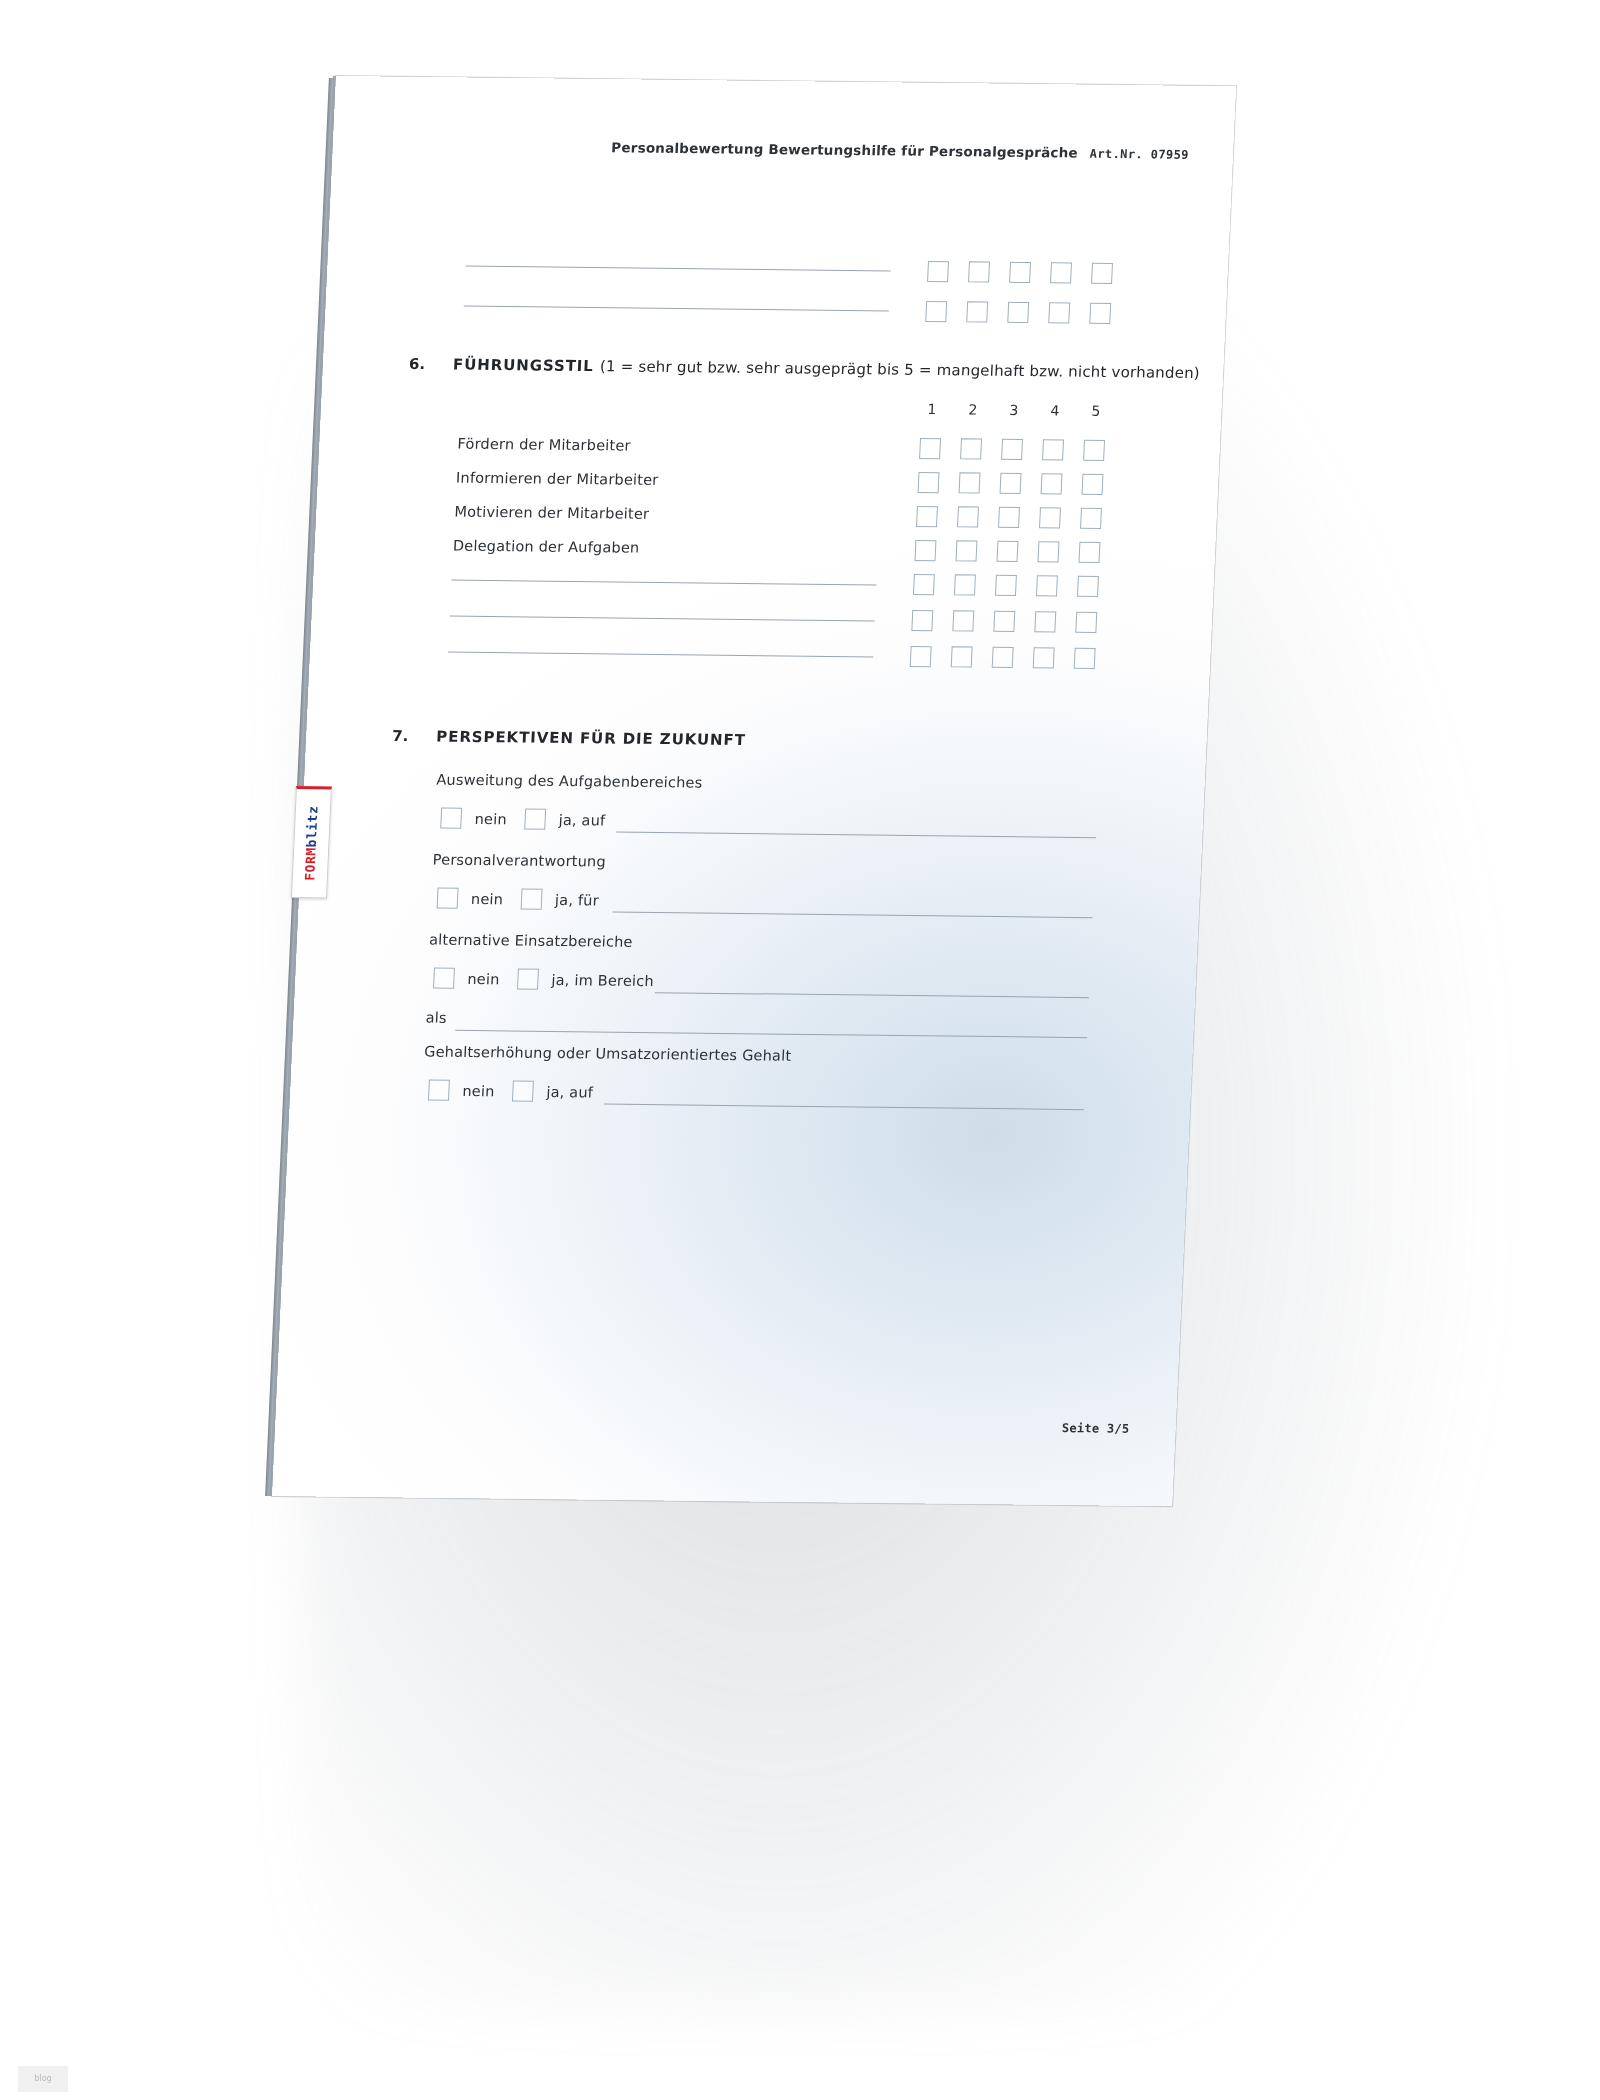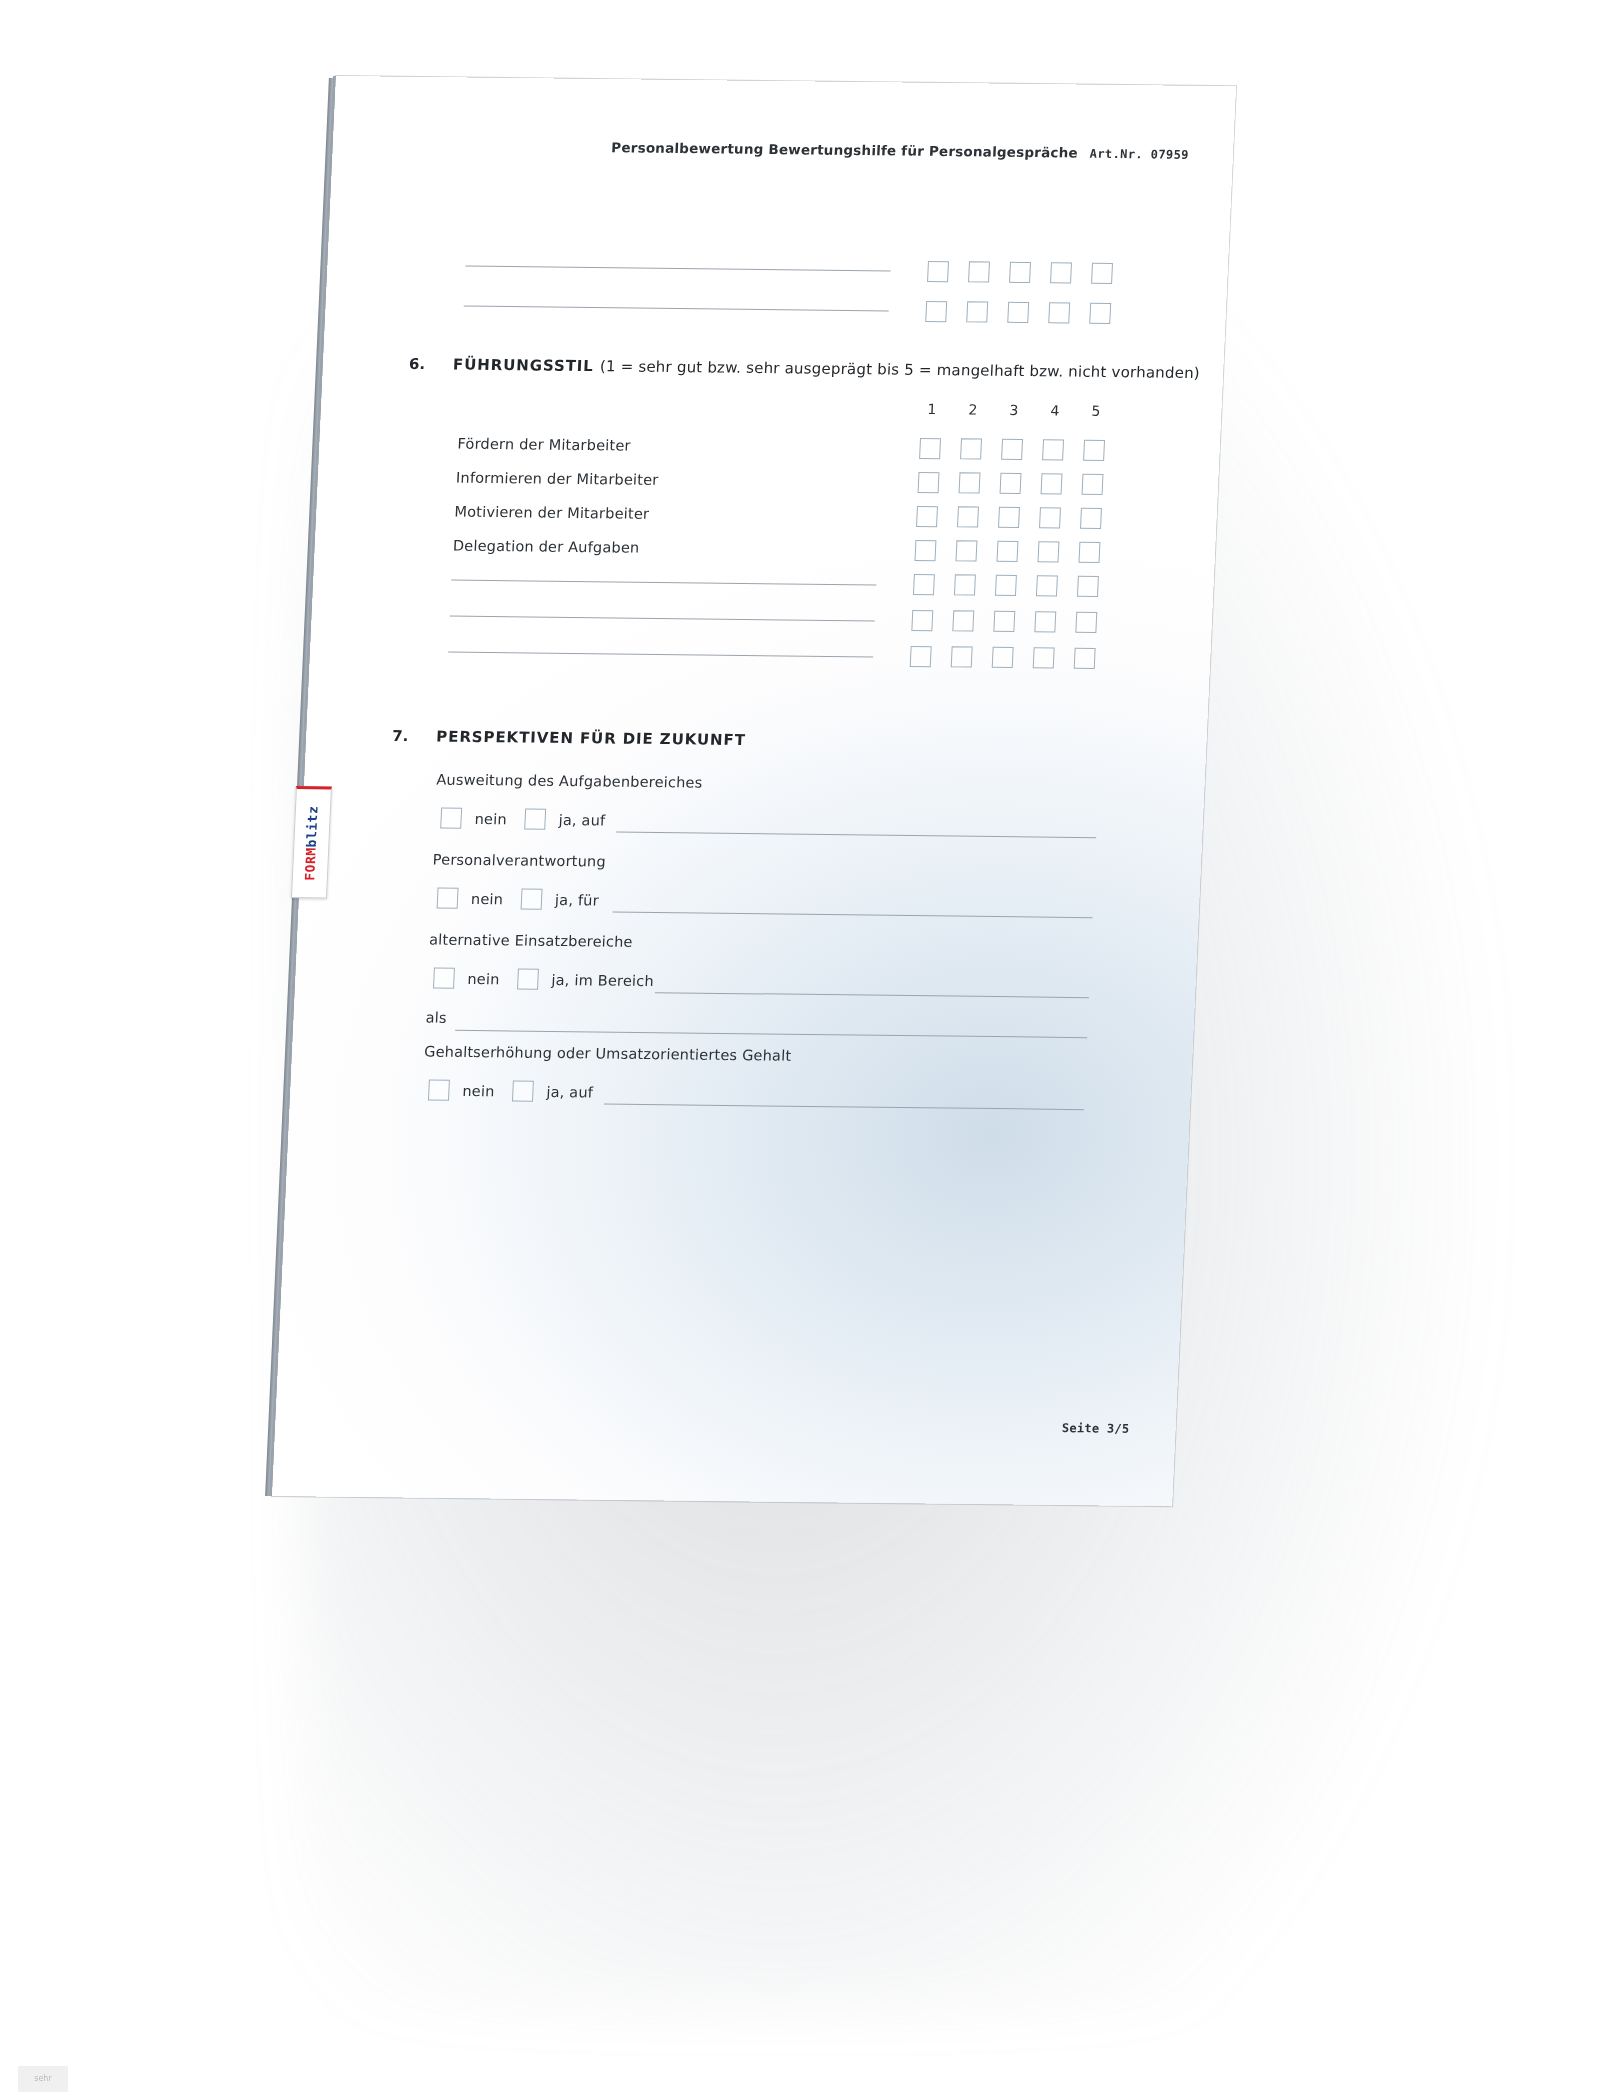--- a/index.html
+++ b/index.html
@@ -326,15 +326,15 @@
       </div>
     </div>
   </div>
 
   <div id="tab">
     <div class="tab-text">
       <span class="tab-form">FORM</span><span class="tab-blitz">blitz</span>
     </div>
   </div>
 
-  <div id="corner-artifact">sehr</div>
+  <div id="corner-artifact">blog</div>
 
 </div>
 
 </body></html>

